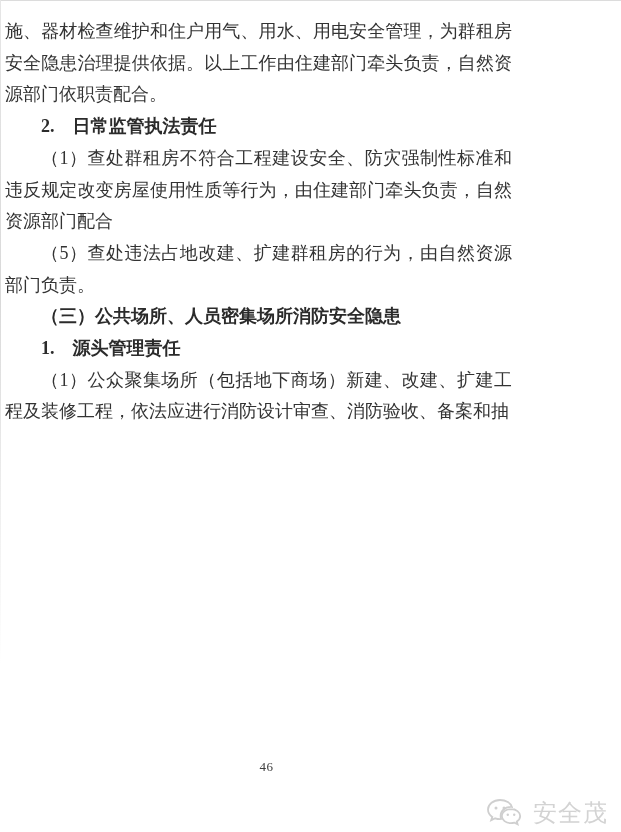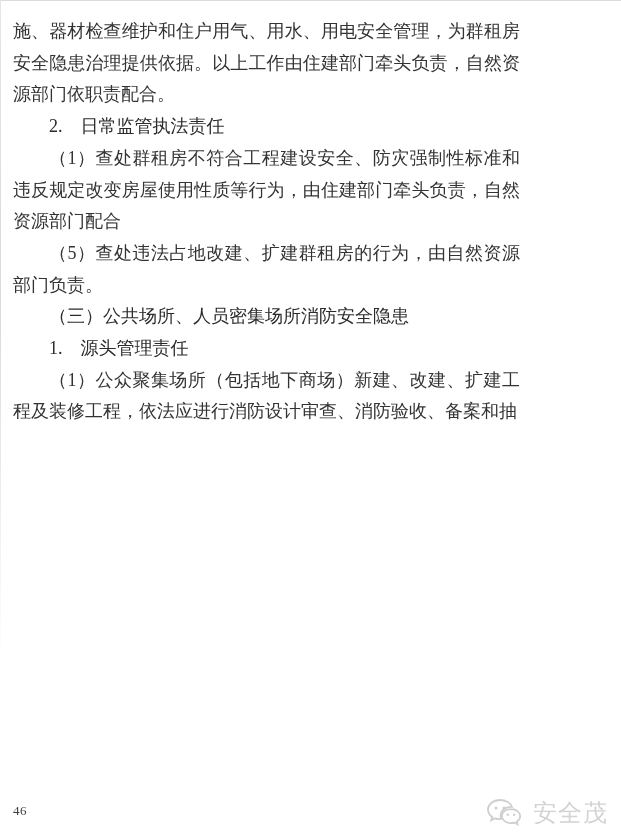--- a/index.html
+++ b/index.html
@@ -9,30 +9,30 @@
     font-family:"Liberation Serif","DejaVu Serif",serif;
   }
   .edge-top {
     position:absolute; top:0; left:0; width:621px; height:1px;
     background:#dcdcdc;
   }
   .edge-left {
     position:absolute; top:0; left:0; width:1px; height:665px;
     background:linear-gradient(#e6e6e6,#d9d9d9 45%,rgba(220,220,220,0));
   }
-  .content { position:absolute; left:13px; top:16px; width:507px; }
+  .content { position:absolute; left:5px; top:16px; width:507px; }
   .content p {
     margin:0; font-size:18px; line-height:31.7px; color:#333333;
     text-align:justify; text-justify:inter-ideograph;
   }
   .content p.indent { text-indent:2em; }
-  .content p.bold { font-weight:normal; color:#2b2b2b; }
+  .content p.bold { font-weight:bold; color:#2b2b2b; }
   .page-number {
-    position:absolute; top:759px; left:13px; width:507px; 
-    font-size:13px; color:#3d3d3d; letter-spacing:0.5px;margin-top:44px;
+    position:absolute; top:759px; left:13px; width:507px; text-align:center;
+    font-size:13px; color:#3d3d3d; letter-spacing:0.5px;
   }
   .watermark {
     position:absolute; right:13px; bottom:4px; height:30px;
     display:flex; align-items:center; gap:11px;
     font-family:"Liberation Sans","DejaVu Sans",sans-serif;
   }
   .watermark .wm-text {
     font-size:24px; color:#d3d3d3; letter-spacing:1px; line-height:30px;
   }
   .watermark svg { display:block; }

